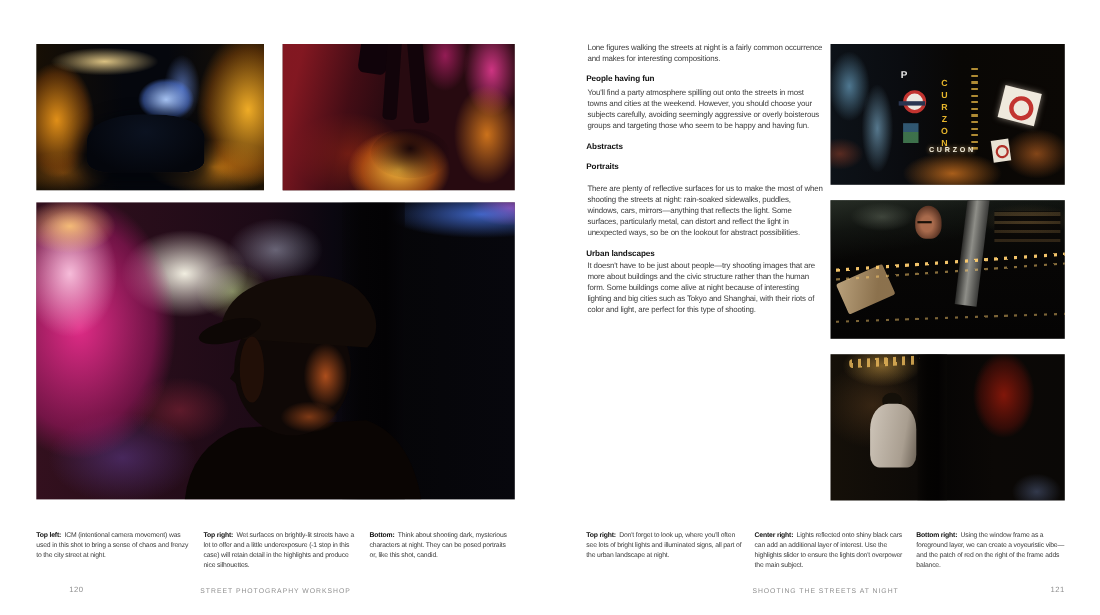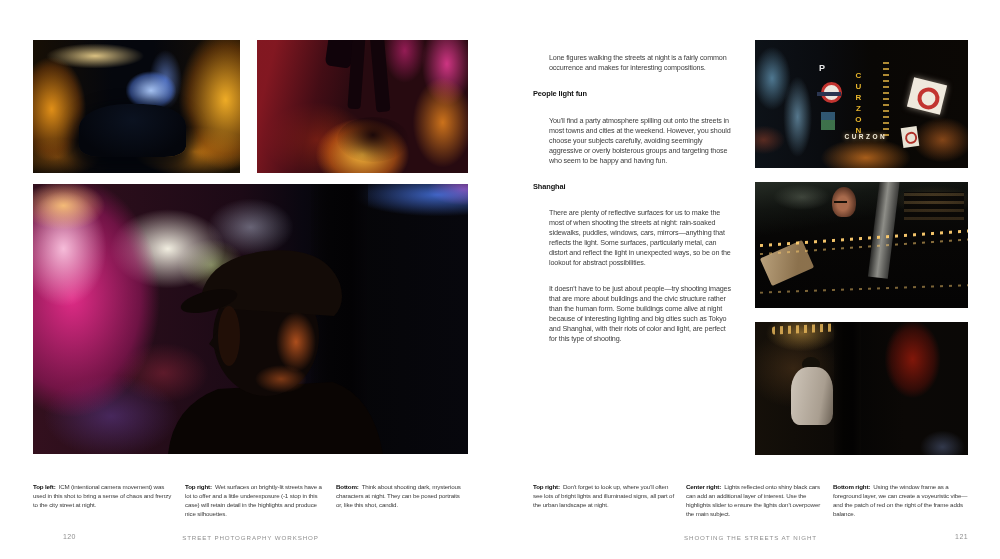--- a/index.html
+++ b/index.html
@@ -151,21 +151,21 @@
     left:37%;top:0;width:13%;height:100%;
     background:linear-gradient(90deg, rgba(8,6,4,.5), #040302 35%, #030202 70%, rgba(10,8,6,.6));
   }
   
   #text-col{
     left:533px;top:37px;width:216px;color:#3d3d3d;
     font-size:7.2px;line-height:10px;letter-spacing:-.15px;
   }
   .section{margin:0 0 9px 0;}
   .section h3{margin:0;font-size:7.4px;line-height:10.5px;color:#111;letter-spacing:-.1px;}
-  .section p{margin:16px;}
+  .section p{margin:1px;}
   .caption{position:absolute;top:476px;font-size:6.2px;line-height:9px;color:#3a3a3a;letter-spacing:-.15px;}
   .caption b{color:#0d0d0d;margin-right:3px;}
   #cap-l1{left:33px;width:141px;}
   #cap-l2{left:185px;width:143px;}
   #cap-l3{left:336px;width:131px;}
   #cap-r1{left:533px;width:143px;}
   #cap-r2{left:686px;width:142px;}
   #cap-r3{left:833px;width:136px;}
   .pagenum{position:absolute;top:533px;font-size:7px;color:#8f8f8f;letter-spacing:.4px;}
   #pagenum-left{left:63px;}
@@ -217,32 +217,34 @@
   <p class="caption" id="cap-l3"><b>Bottom:</b><span>Think about shooting dark, mysterious characters at night. They can be posed portraits or, like this shot, candid.</span></p>
 
   <div class="pagenum" id="pagenum-left">120</div>
   <div class="running-head" id="rh-left">STREET PHOTOGRAPHY WORKSHOP</div>
 
   <div class="abs" id="text-col">
     <div class="section">
       <p>Lone figures walking the streets at night is a fairly common occurrence and makes for interesting compositions.</p>
     </div>
     <div class="section">
-      <h3>People light fun</h3>
+      <h3>People having fun</h3>
       <p>You'll find a party atmosphere spilling out onto the streets in most towns and cities at the weekend. However, you should choose your subjects carefully, avoiding seemingly aggressive or overly boisterous groups and targeting those who seem to be happy and having fun.</p>
     </div>
     <div class="section">
-      <h3>Shanghai</h3>
-    </div>
-    <div class="section">
+      <h3>Abstracts</h3>
+    </div>
+    <div class="section">
+      <h3>Portraits</h3>
     </div>
     <div class="section">
       <p>There are plenty of reflective surfaces for us to make the most of when shooting the streets at night: rain-soaked sidewalks, puddles, windows, cars, mirrors—anything that reflects the light. Some surfaces, particularly metal, can distort and reflect the light in unexpected ways, so be on the lookout for abstract possibilities.</p>
     </div>
     <div class="section">
+      <h3>Urban landscapes</h3>
       <p>It doesn't have to be just about people—try shooting images that are more about buildings and the civic structure rather than the human form. Some buildings come alive at night because of interesting lighting and big cities such as Tokyo and Shanghai, with their riots of color and light, are perfect for this type of shooting.</p>
     </div>
   </div>
 
   <div class="photo" id="photo-curzon">
     <div class="abs" id="p-sign">P</div>
     <div class="abs" id="roundel-sign"></div>
     <div class="abs" id="roundel-bar"></div>
     <div class="abs" id="busstop-panel"></div>
     <div class="abs" id="curzon-vert">CURZON</div>

